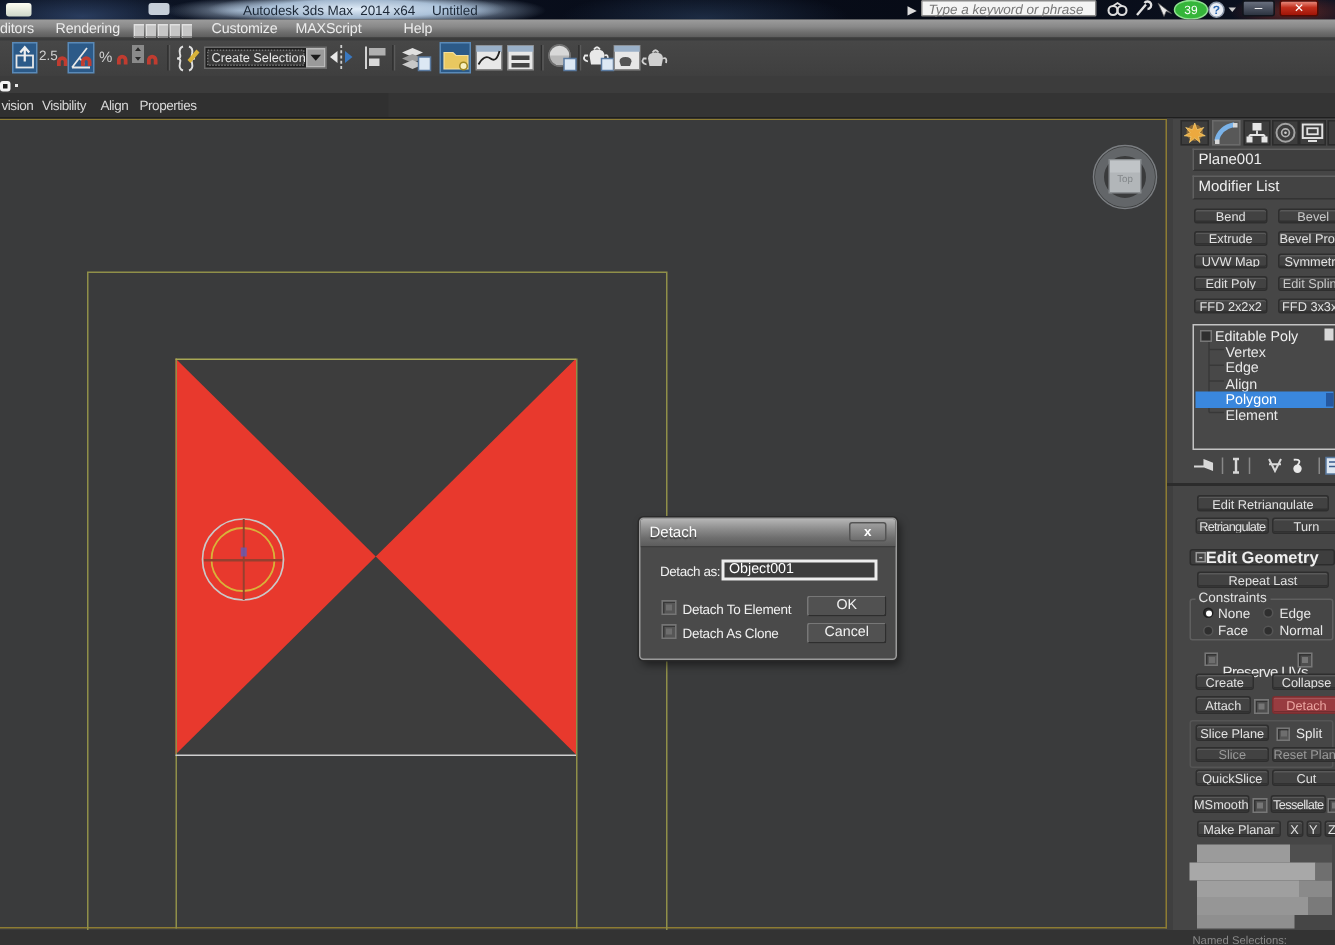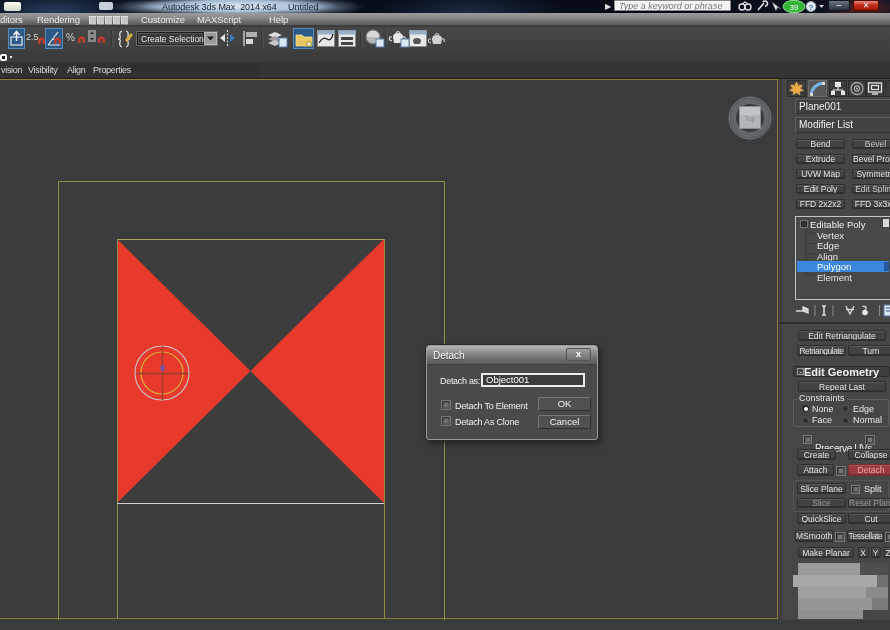--- a/index.html
+++ b/index.html
@@ -381,20 +381,23 @@
       <div class="abs" style="left:0;top:12px;width:84px;height:12px;background:#a8a8a8;"></div>
       <div class="abs" style="left:84px;top:12px;width:11px;height:12px;background:#6f6f6f;"></div>
       <div class="abs" style="left:5px;top:24px;width:68px;height:11px;background:#9f9f9f;"></div>
       <div class="abs" style="left:73px;top:24px;width:22px;height:11px;background:#8a8a8a;"></div>
       <div class="abs" style="left:5px;top:35px;width:74px;height:12px;background:#969696;"></div>
       <div class="abs" style="left:79px;top:35px;width:16px;height:12px;background:#7a7a7a;"></div>
       <div class="abs" style="left:5px;top:47px;width:65px;height:9px;background:#8f8f8f;"></div>
     </div>
   </div>
 
+  <div id="bottom" class="abs">
+    <div style="position:absolute;left:795px;top:2px;color:#8a8a8a;font-size:7.5px;">Named Selections:</div>
+  </div>
 
   <div id="dialog" class="abs">
     <div class="abs" style="left:0;top:0;width:170px;height:19px;background:linear-gradient(#b5b5b5,#8f8f8f 35%,#6e6e6e 70%,#5c5c5c);border-radius:2px 2px 0 0;border-bottom:1px solid #3e3e3e;"></div>
     <div class="abs" style="left:6px;top:3.5px;color:#fdfdfd;font-size:10px;text-shadow:0 1px 1px rgba(0,0,0,.5);">Detach</div>
     <div class="abs" style="left:139px;top:2px;width:25px;height:13px;background:linear-gradient(#9d9d9d,#6e6e6e);border:1px solid #555;border-radius:2px;color:#fff;font-size:9px;font-weight:bold;text-align:center;line-height:11px;">x</div>
     <div class="abs" style="left:13px;top:30px;color:#f0f0f0;font-size:9px;letter-spacing:-0.3px;">Detach as:</div>
     <div class="abs" style="left:54px;top:26.5px;width:104px;height:14px;background:#3c3c3c;border:2px solid #ececec;color:#fff;font-size:9.5px;line-height:10px;padding-left:3px;">Object001</div>
     <div class="abs" style="left:14px;top:53.5px;width:10px;height:10px;background:#565656;border:1px solid #757575;box-shadow:inset 1px 1px 0 #383838;">
         <div style="position:absolute;left:2px;top:2px;width:4px;height:4px;background:#6e6e6e;"></div>
       </div>

